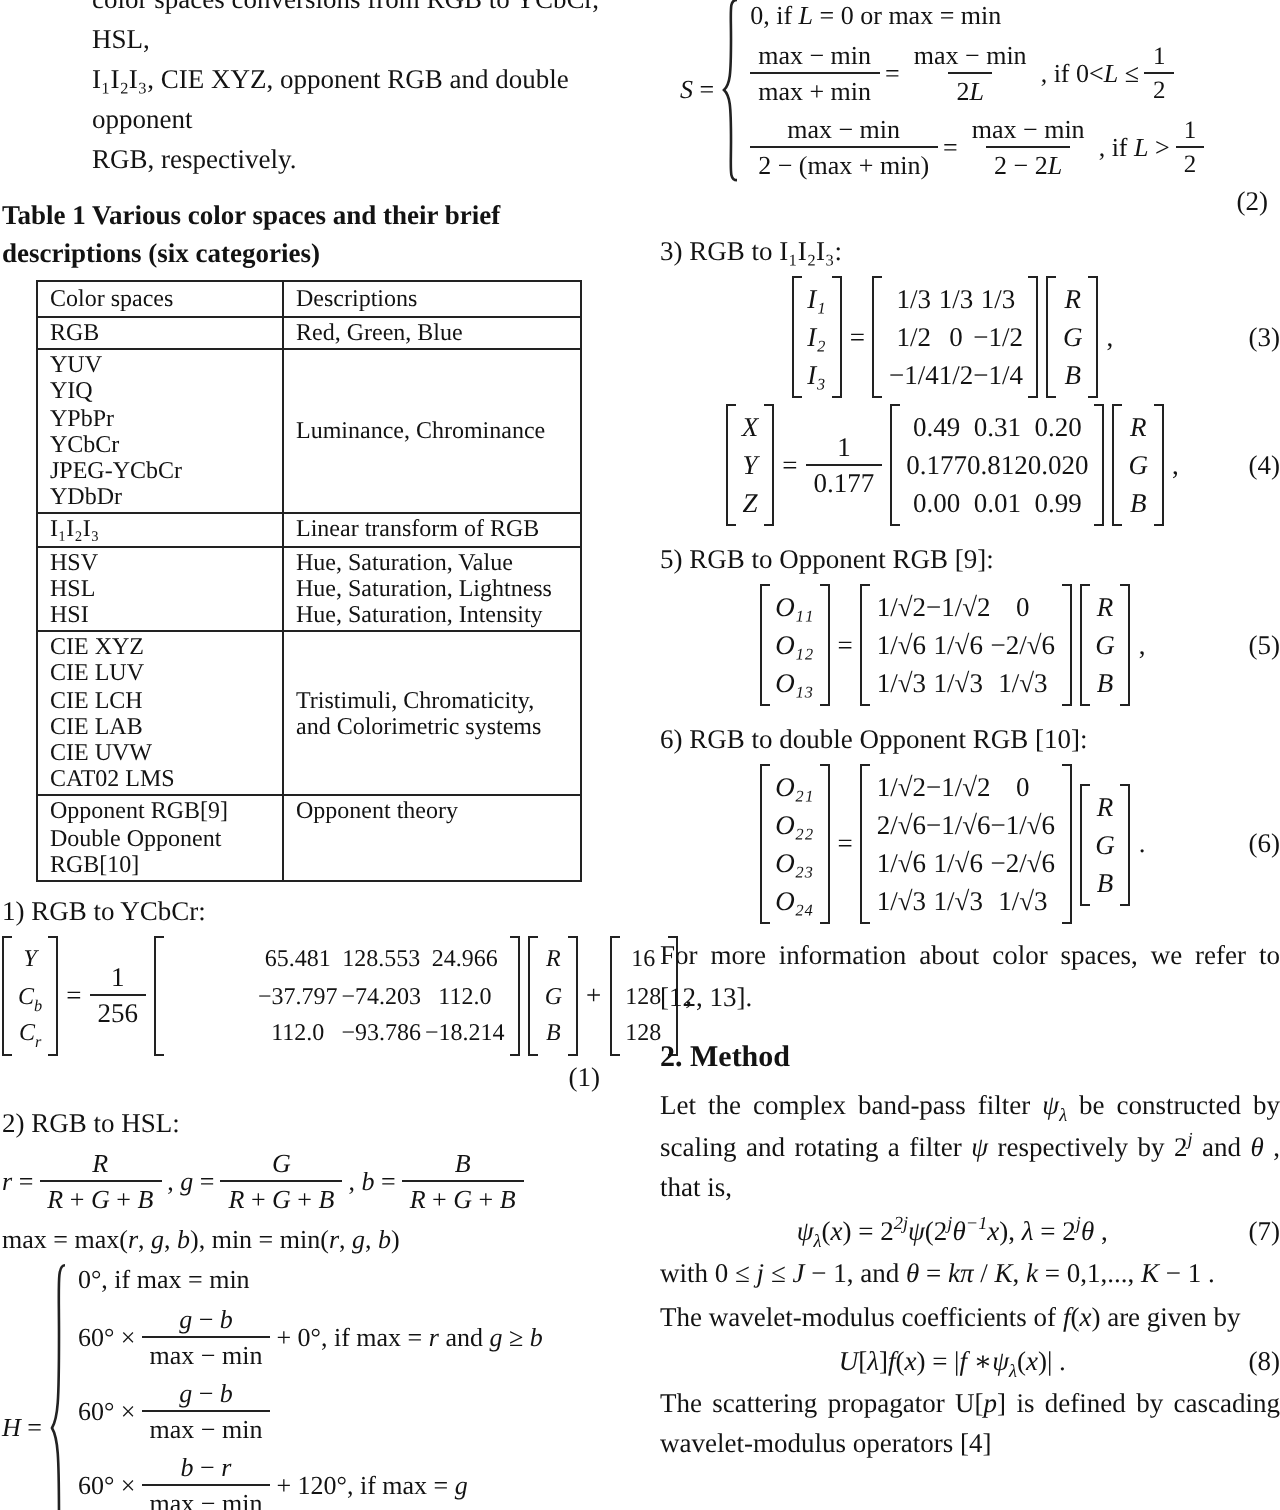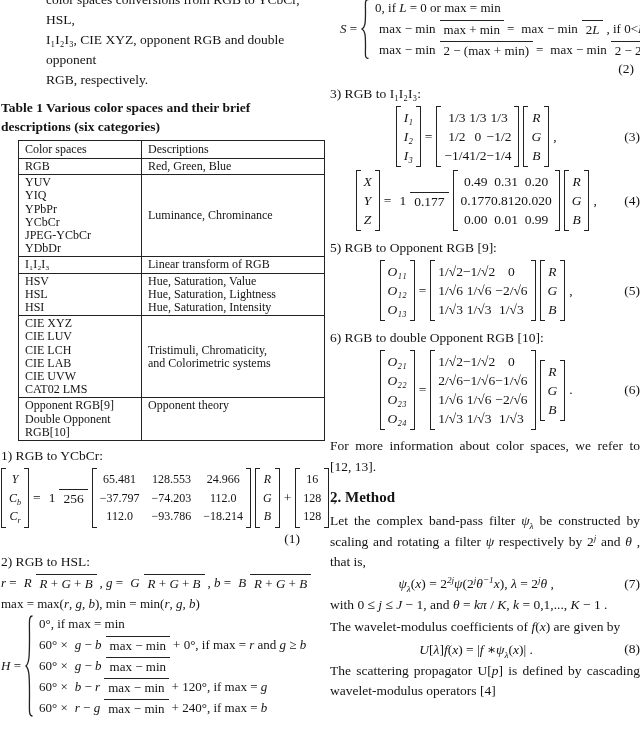--- a/index.html
+++ b/index.html
@@ -18,21 +18,21 @@
 
   
   .plines div{line-height:20px;padding-left:45px;}
   .just{text-align:justify;}
 
   
   .caption{font-weight:bold;margin:8px 0 4px 0;}
   .caption div{line-height:19px;}
 
   
-  table.cs{border-collapse:collapse;margin-left:17px;width:307px;
+  table.cs{border-collapse:collapse;margin-left:17px;width:273px;
     font-size:12px;}
   table.cs td,table.cs th{border:1.2px solid #222;padding:1px 4px 1px 6px;
     font-weight:normal;text-align:left;}
   table.cs .c1{width:112px;}
   table.cs td div,table.cs th div{line-height:13.2px;}
   td.vtop{vertical-align:top;}
   td.vmid{vertical-align:middle;}
 
   
   .sect{margin:6px 0 2px 0;line-height:18px;}
@@ -43,26 +43,26 @@
   .eqbody{flex:1;display:flex;justify-content:center;align-items:center;gap:4px;}
   .eqnum{padding-left:2px;}
   .eqnum-line{text-align:right;margin:0 6px 2px 0;line-height:16px;}
 
   .mat{display:inline-flex;align-items:center;}
   .bk{align-self:stretch;width:4px;}
   .bkl{border:1.3px solid #222;border-right:none;}
   .bkr{border:1.3px solid #222;border-left:none;}
   .grid{display:grid;row-gap:2px;padding:3px 3px;align-items:center;}
   .g3{grid-template-columns:repeat(3,max-content);}
-  .g3t{grid-template-columns:repeat(3,max-content);column-gap:12px;}
+  .g3t{grid-template-columns:repeat(3,max-content);column-gap:2px;margin-left:44px;}
   .g1{grid-template-columns:max-content;justify-items:center;}
   .mc{text-align:center;line-height:17px;}
   .vec .mc{font-style:italic;}
 
-  .frac{display:inline-flex;flex-direction:row;align-items:center;text-align:center;}
+  .frac{display:inline-flex;flex-direction:column;align-items:center;text-align:center;}
   .frac .fn{padding:0 4px;line-height:16px;}
   .frac .fd{border-top:1.2px solid #222;padding:0 4px;line-height:17px;}
   .frac.small{font-size:12.5px;}
 
   
   .pw{display:flex;align-items:center;margin:2px 0;}
   .pw .lhs{margin-right:3px;white-space:nowrap;}
   .brace{align-self:stretch;display:flex;}
   .brace svg{height:100%;width:10px;}
   .cases{display:flex;flex-direction:column;align-items:flex-start;gap:3px;padding-left:5px;}

